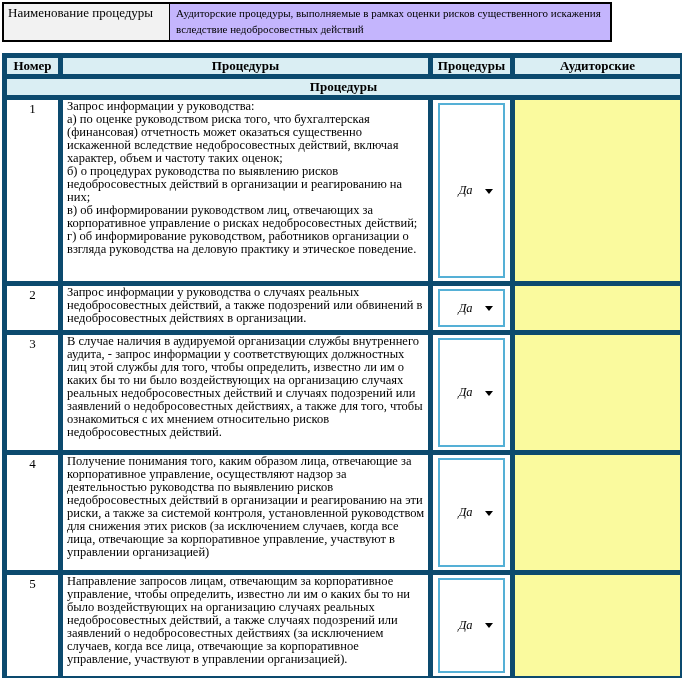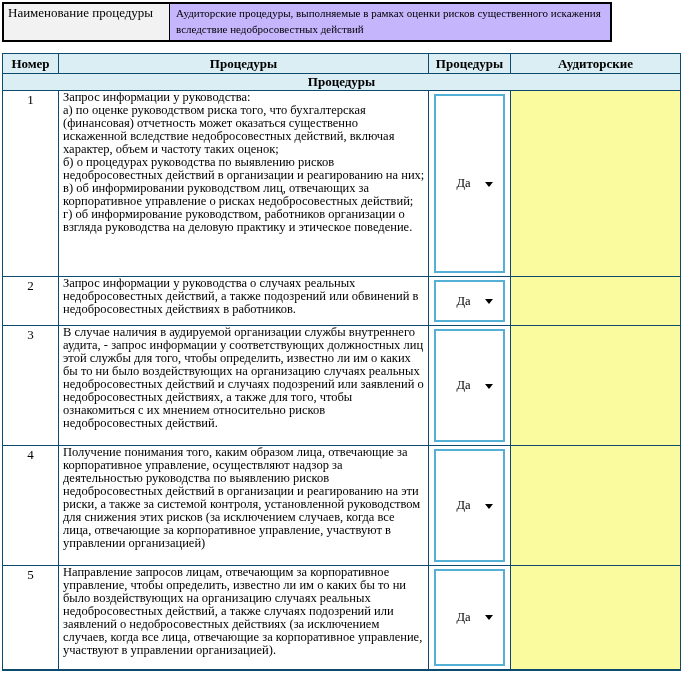--- a/index.html
+++ b/index.html
@@ -32,21 +32,21 @@
     font-size: 11px; line-height: 16px;
   }
 
   
   table.main {
     position: absolute; left: 2px; top: 53px; width: 678px;
     border-collapse: collapse;
     table-layout: fixed;
     background: #fff;
   }
-  table.main td { border: 1px solid #0c4a6e; }
+  table.main td { border: 5px solid #0c4a6e; }
   col.c-num  { width: 56px; }
   col.c-proc { width: 370px; }
   col.c-done { width: 82px; }
   col.c-comm { width: 170px; }
 
   tr.hdr td {
     background: #daeef3;
     font-weight: bold;
     font-size: 13px;
     text-align: center;
@@ -68,21 +68,21 @@
     font-size: 13px;
     padding-top: 1px;
   }
   td.proc {
     vertical-align: top;
     font-size: 12.5px;
     line-height: 13px;
     padding: 0 3px 2px 4px;
     white-space: pre-wrap;
   }
-  td.done { position: relative; padding: 17px; }
+  td.done { position: relative; padding: 17px; font-style: italic; }
   td.comm { background: #fafa9e; padding: 0; }
 
   .dd {
     position: absolute;
     top: 3px; bottom: 3px; left: 5px; right: 5px;
     border: 2px solid #55b0d6;
     background: #fff;
     display: flex;
     align-items: center;
     justify-content: center;
@@ -148,21 +148,21 @@
         <div class="dd">
           <span class="dd-value">Да</span>
           <span class="dd-arrow"></span>
         </div>
       </td>
       <td class="comm"></td>
     </tr>
 
     <tr class="r2">
       <td class="num">2</td>
-      <td class="proc">Запрос информации у руководства о случаях реальных недобросовестных действий, а также подозрений или обвинений в недобросовестных действиях в работников.</td>
+      <td class="proc">Запрос информации у руководства о случаях реальных недобросовестных действий, а также подозрений или обвинений в недобросовестных действиях в организации.</td>
       <td class="done">
         <div class="dd">
           <span class="dd-value">Да</span>
           <span class="dd-arrow"></span>
         </div>
       </td>
       <td class="comm"></td>
     </tr>
 
     <tr class="r3">

